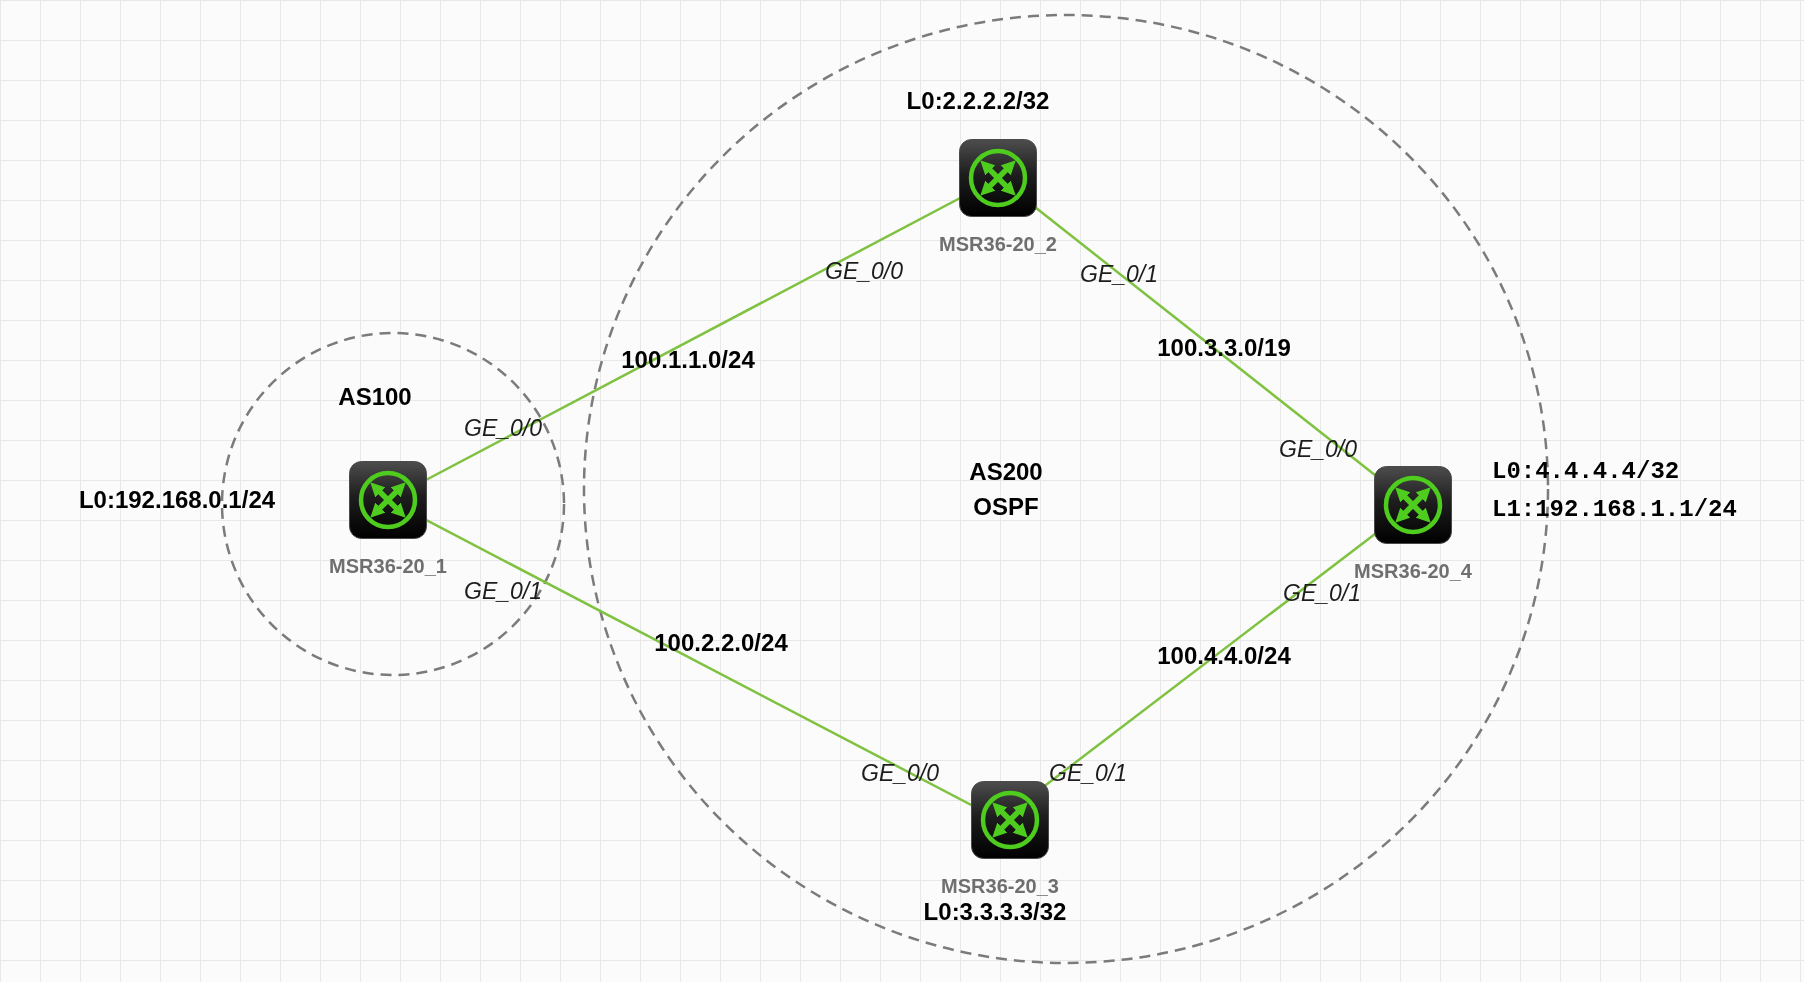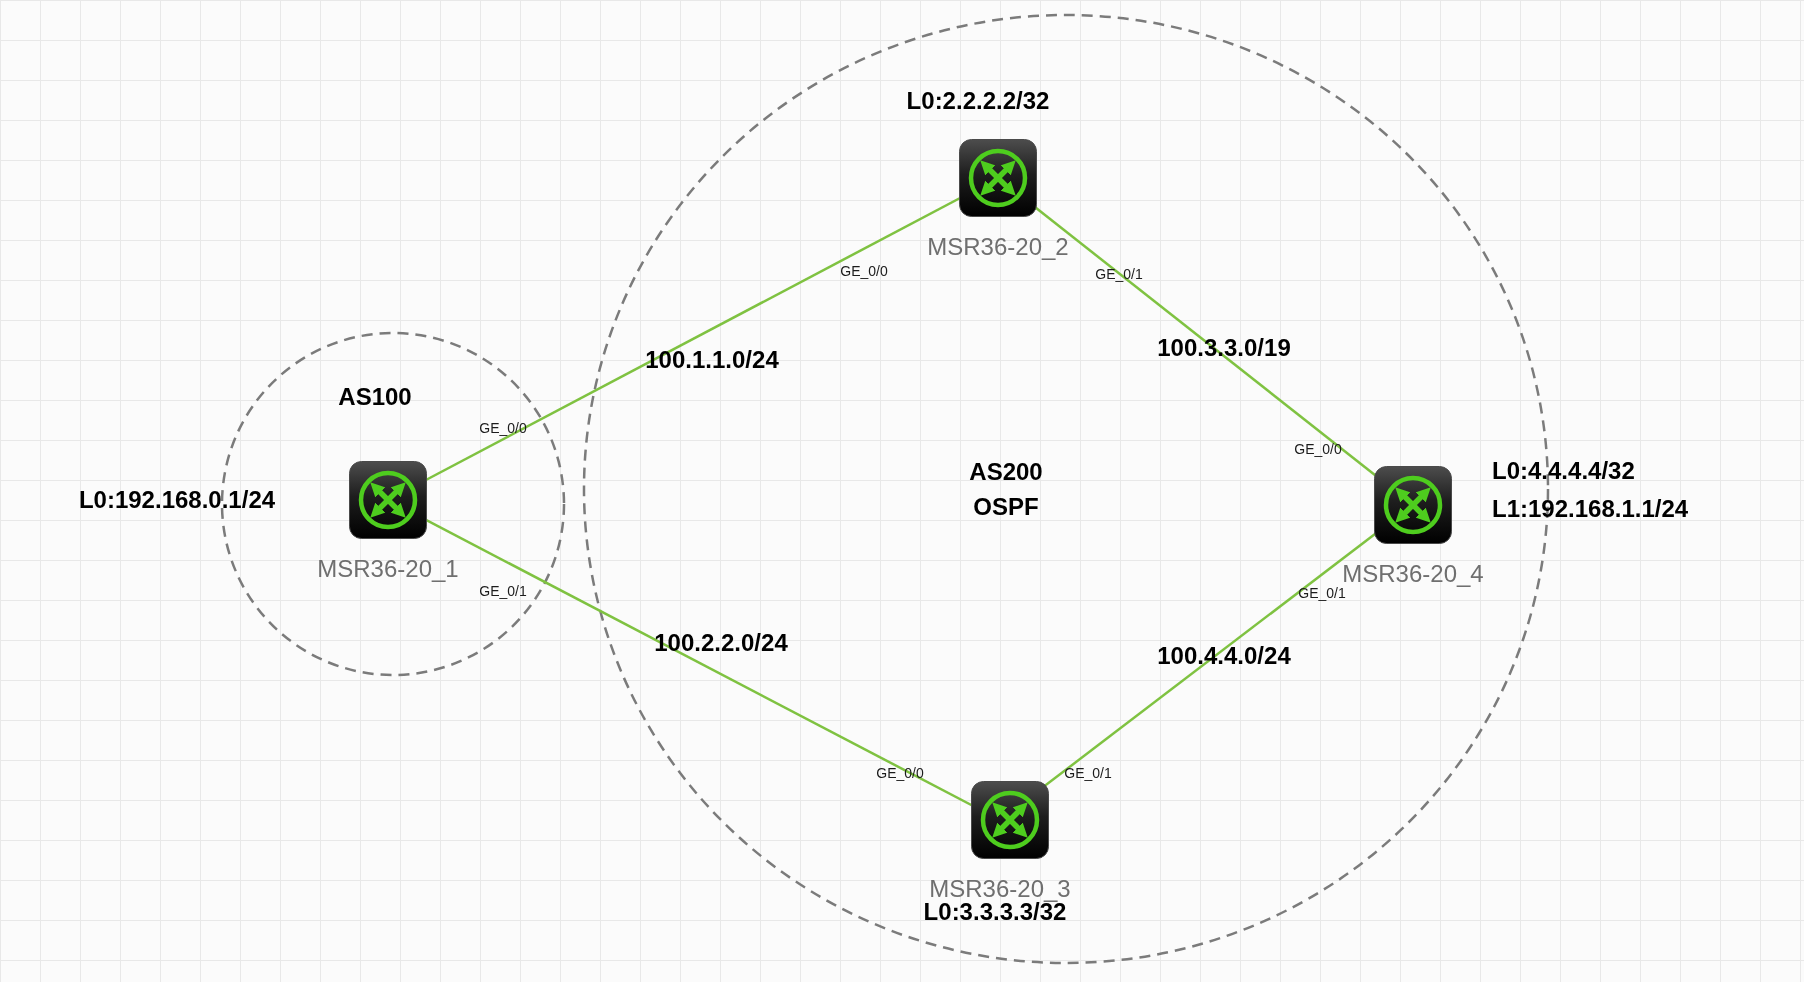--- a/index.html
+++ b/index.html
@@ -16,26 +16,26 @@
       linear-gradient(to bottom, #e8e8e8 1px, transparent 1px);
     background-size: 40px 40px;
   }
   svg.layer { position: absolute; left: 0; top: 0; width: 1804px; height: 982px; }
   .boundary { fill: none; stroke: #7b7b7b; stroke-width: 2.5; stroke-dasharray: 11 7; }
   .link { stroke: #7fc241; stroke-width: 2.5; }
   .node { position: absolute; width: 80px; height: 80px; cursor: pointer; }
   .router-icon { display: block; width: 80px; height: 80px; }
   .node-name {
     position: absolute; top: 95px; left: 50%; transform: translateX(-50%);
-    font-size: 24px; font-weight: normal; color: #6f6f6f; white-space: nowrap;
+    font-size: 20px; font-weight: bold; color: #6f6f6f; white-space: nowrap;
   }
   .lbl { position: absolute; transform: translate(-50%, -50%); white-space: nowrap; }
   .lbl.big { font-size: 24px; font-weight: bold; color: #000; }
-  .lbl.small { font-size: 14px; color: #1c1c1c; }
-  .lbl.leftalign { transform: translateY(-50%); }
+  .lbl.small { font-size: 23px; color: #1c1c1c; font-style: italic; }
+  .lbl.leftalign { transform: translateY(-50%); font-family: Liberation Mono, monospace; }
 </style>
 </head>
 <body>
 
 <div class="canvas">
 
   <svg class="layer" viewBox="0 0 1804 982">
     <defs>
       <linearGradient id="nodeGrad" x1="0" y1="0" x2="0" y2="1">
         <stop offset="0" stop-color="#4d4d4d"></stop>
@@ -115,21 +115,21 @@
   <div class="lbl big" style="left:375px; top:397px;">AS100</div>
   <div class="lbl big" style="left:1006px; top:472px;">AS200</div>
   <div class="lbl big" style="left:1006px; top:507px;">OSPF</div>
 
   <div class="lbl big" style="left:177px; top:500px;">L0:192.168.0.1/24</div>
   <div class="lbl big" style="left:978px; top:101px;text-align:center;">L0:2.2.2.2/32</div>
   <div class="lbl big" style="left:995px; top:912px;">L0:3.3.3.3/32</div>
   <div class="lbl big leftalign" style="left:1492px; top:471px;">L0:4.4.4.4/32</div>
   <div class="lbl big leftalign" style="left:1492px; top:509px;">L1:192.168.1.1/24</div>
 
-  <div class="lbl big" style="left:688px; top:360px;margin-left:24px;">100.1.1.0/24</div>
+  <div class="lbl big" style="left:688px; top:360px;">100.1.1.0/24</div>
   <div class="lbl big" style="left:697px; top:643px;margin-left:24px;">100.2.2.0/24</div>
   <div class="lbl big" style="left:1224px; top:348px;">100.3.3.0/19</div>
   <div class="lbl big" style="left:1224px; top:656px;">100.4.4.0/24</div>
 
   <div class="lbl small" style="left:503px; top:428px;">GE_0/0</div>
   <div class="lbl small" style="left:503px; top:591px;">GE_0/1</div>
   <div class="lbl small" style="left:864px; top:271px;">GE_0/0</div>
   <div class="lbl small" style="left:1119px; top:274px;">GE_0/1</div>
   <div class="lbl small" style="left:900px; top:773px;">GE_0/0</div>
   <div class="lbl small" style="left:1088px; top:773px;">GE_0/1</div>

